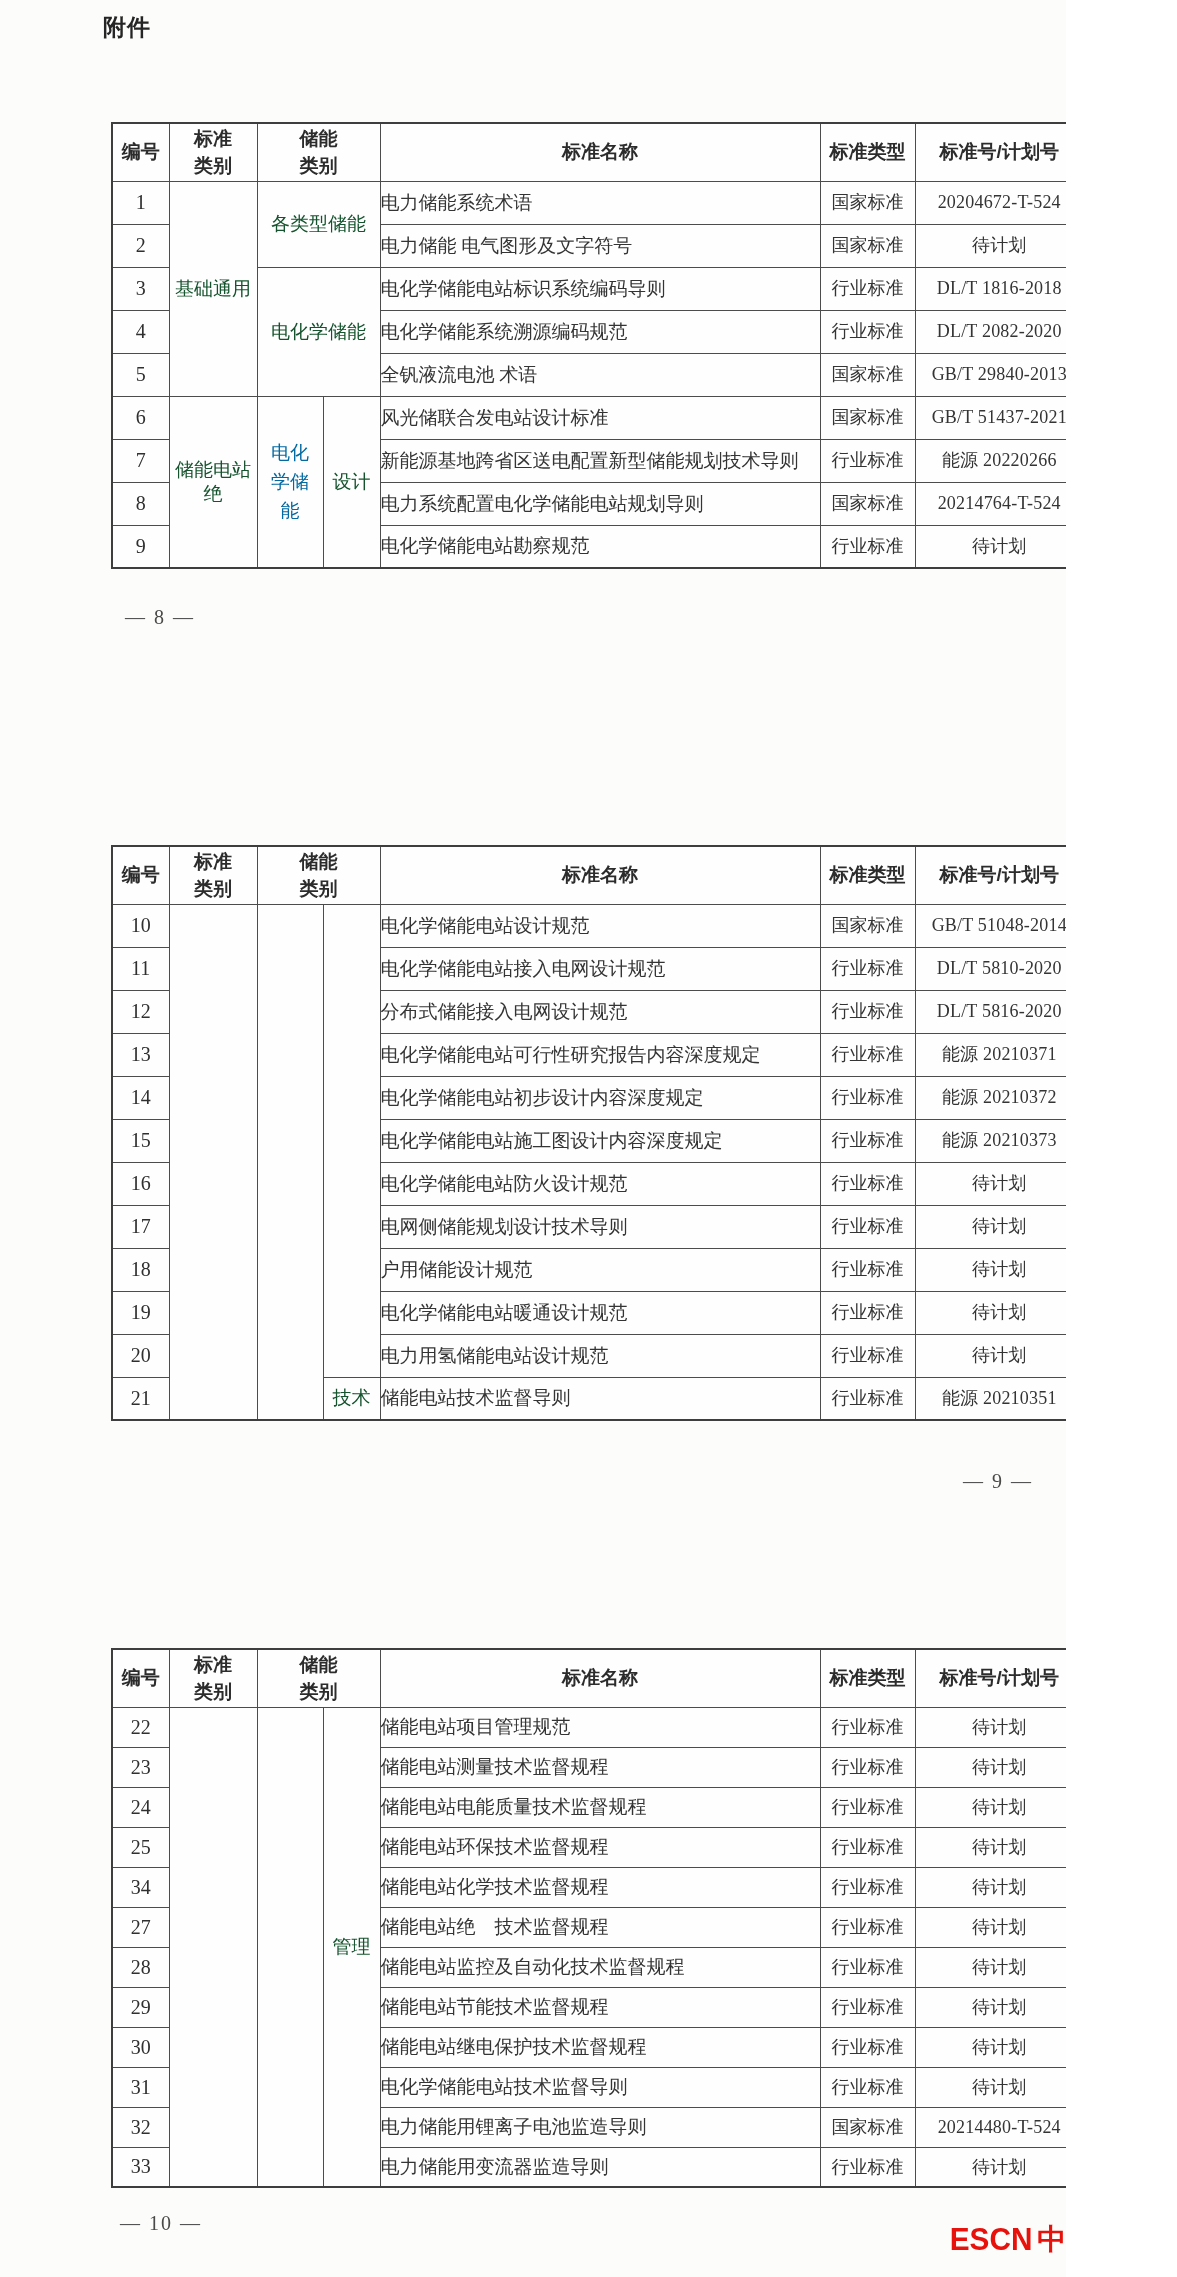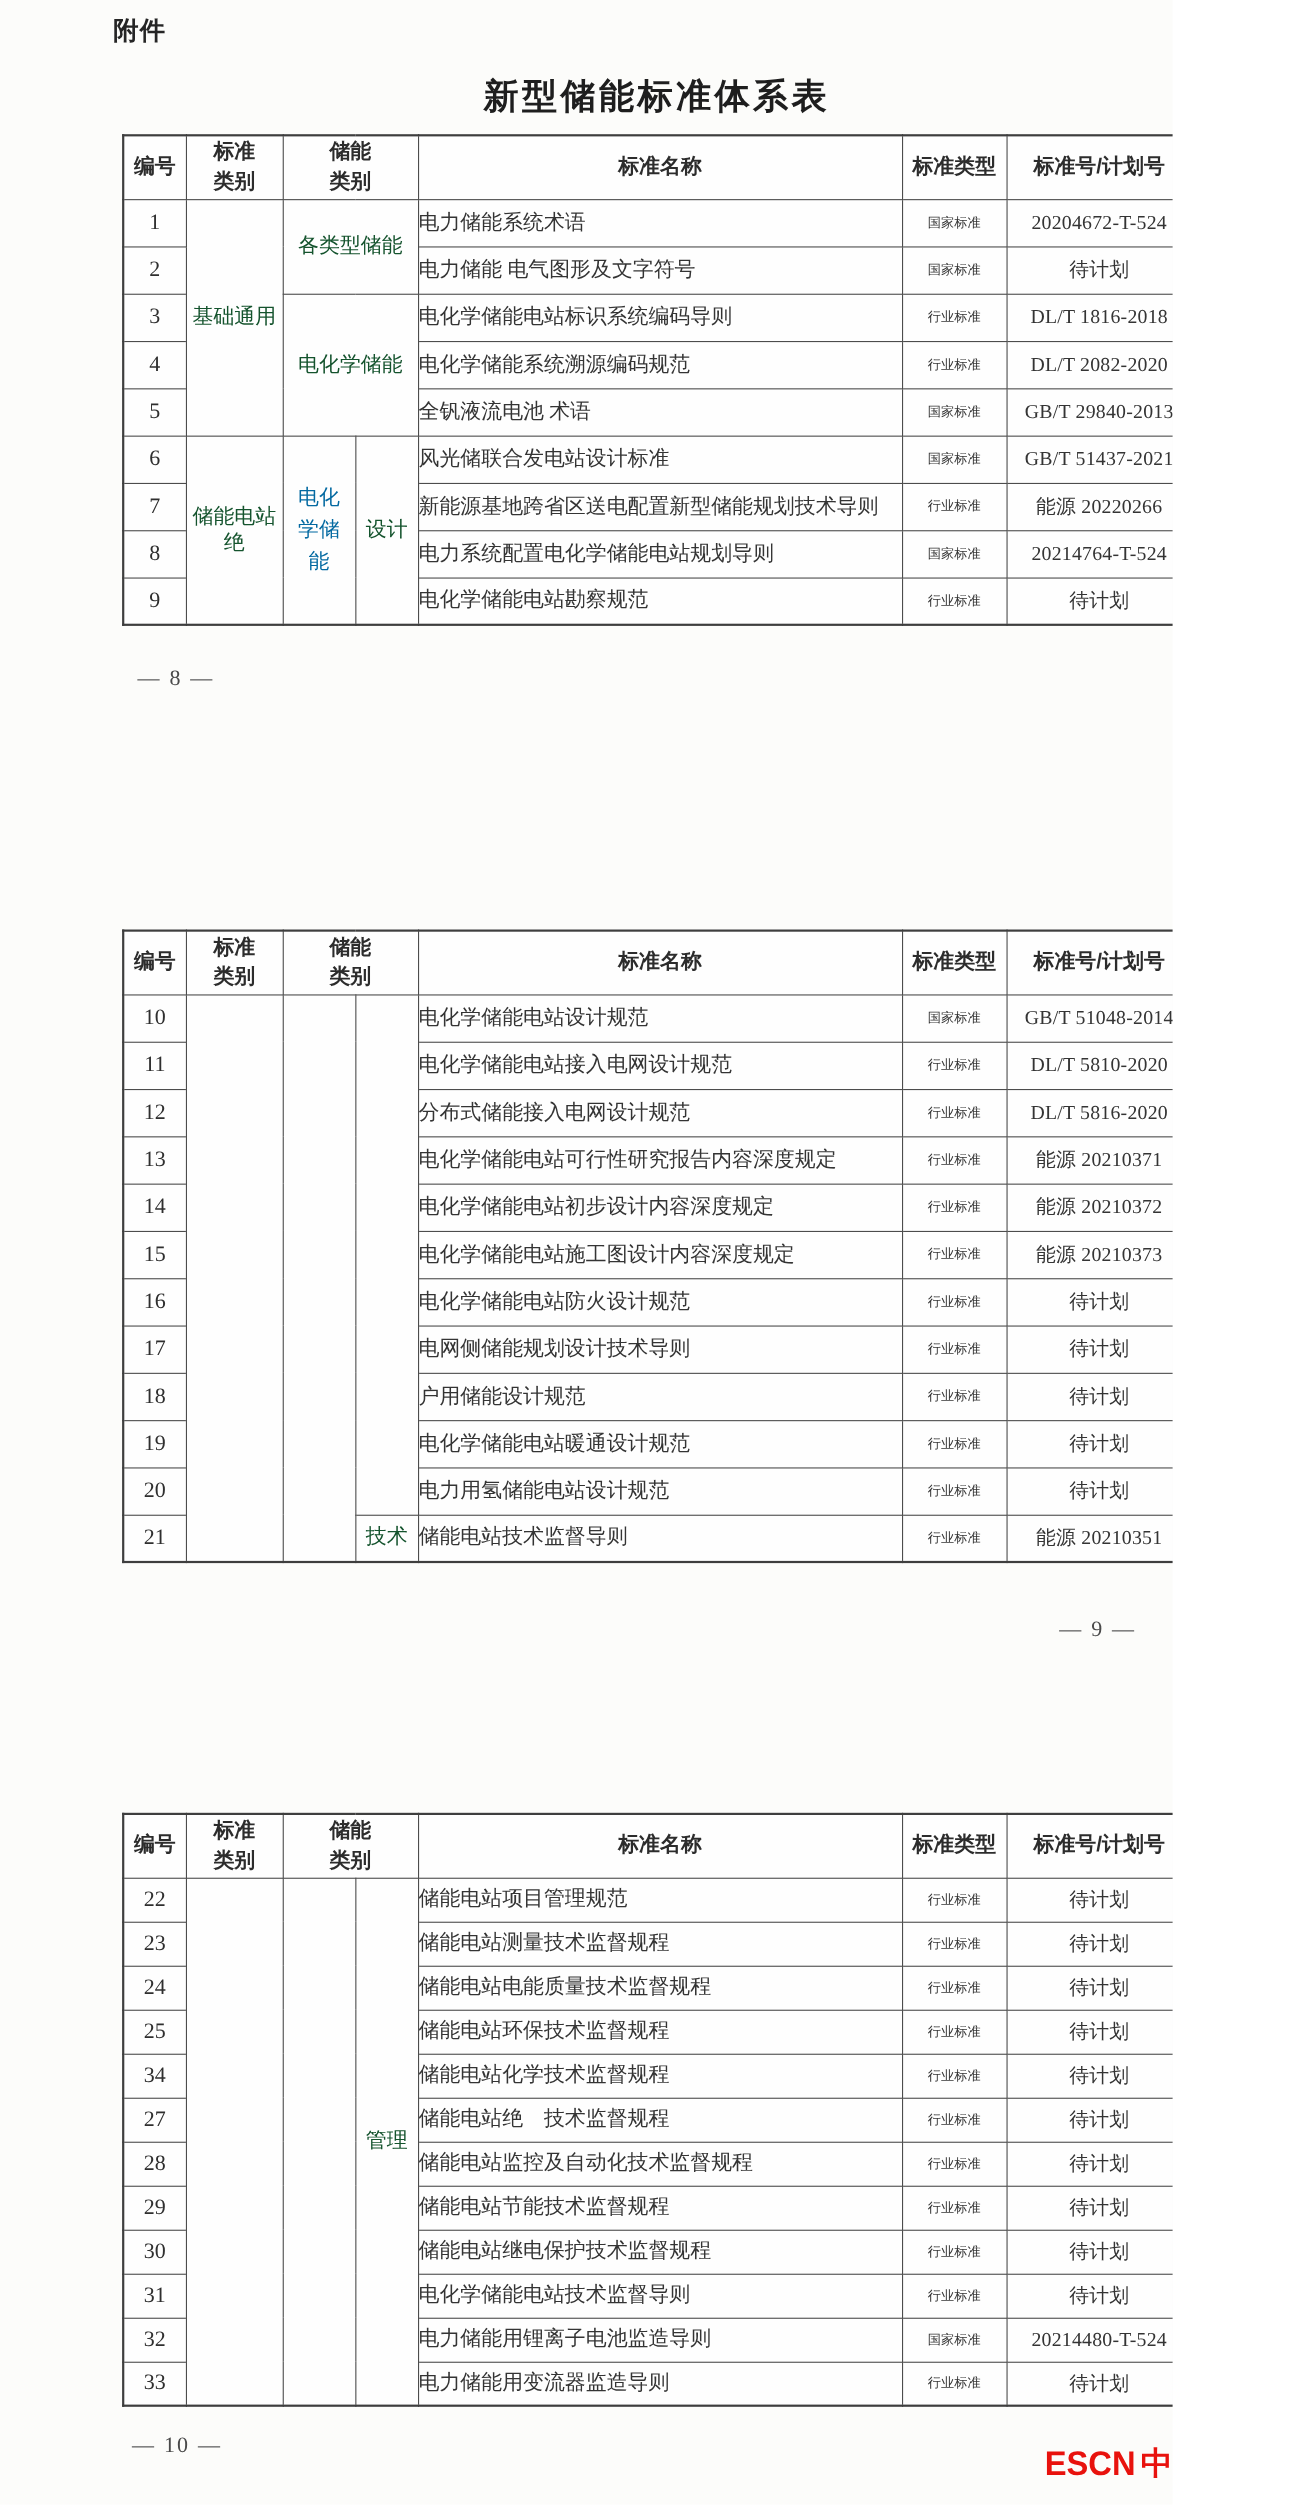--- a/index.html
+++ b/index.html
@@ -33,21 +33,21 @@
   table.t1 tbody tr,table.t2 tbody tr{height:43px;}
   table.t3 tbody tr{height:40px;}
   th{
     font-family:"Liberation Sans","DejaVu Sans",sans-serif;
     font-size:19px;font-weight:600;color:#2c2c2c;
     white-space:pre-line;line-height:1.45;text-align:center;
   }
   td{font-size:19px;color:#343434;text-align:center;line-height:1.25;}
   td.no{font-size:20px;color:#2f2f2f;}
   td.name{text-align:left;padding-left:12px;white-space:pre-wrap;font-size:19px;}
-  td.type{font-size:12px;}
+  td.type{font-size:18px;}
   td.code{font-size:18px;letter-spacing:0.2px;}
   td.cat,td.storage,td.sub1,td.sub2{
     font-family:"Liberation Sans","DejaVu Sans",sans-serif;
     font-size:19px;font-weight:500;color:#14532d;
   }
   td.vert{
     font-family:"Liberation Sans","DejaVu Sans",sans-serif;
     white-space:pre-line;line-height:1.55;font-size:19px;color:#0369a1;
   }
   td.top{vertical-align:top;padding-top:9px;}
@@ -64,21 +64,20 @@
   }
   .logo .escn{font-size:31px;font-weight:800;letter-spacing:0px;transform:scaleX(0.96);}
   .logo .site{font-size:29px;font-weight:700;letter-spacing:0px;}
 </style>
 </head>
 <body>
 
 <div class="screen">
 
   <div class="attachment">附件</div>
-  <div class="doc-title">新型储能标准体系表</div>
 
   <div class="tbl-wrap tw1">
     <table class="std t1">
       <colgroup>
         <col style="width:57px">
           <col style="width:88px">
           <col style="width:66px">
         <col style="width:57px">
           <col style="width:440px">
           <col style="width:95px">

